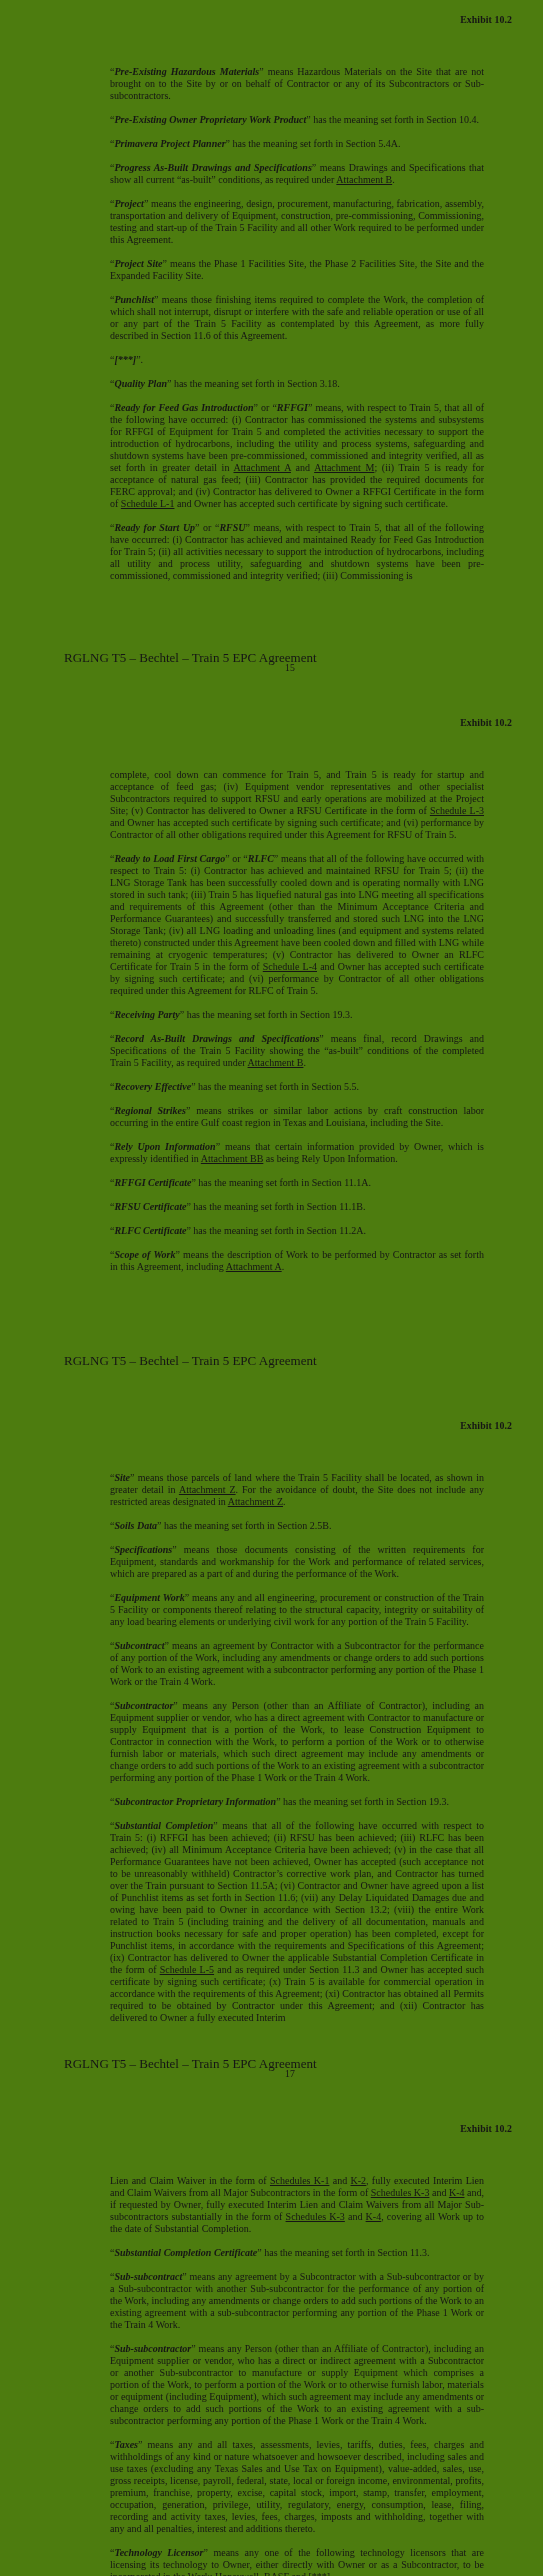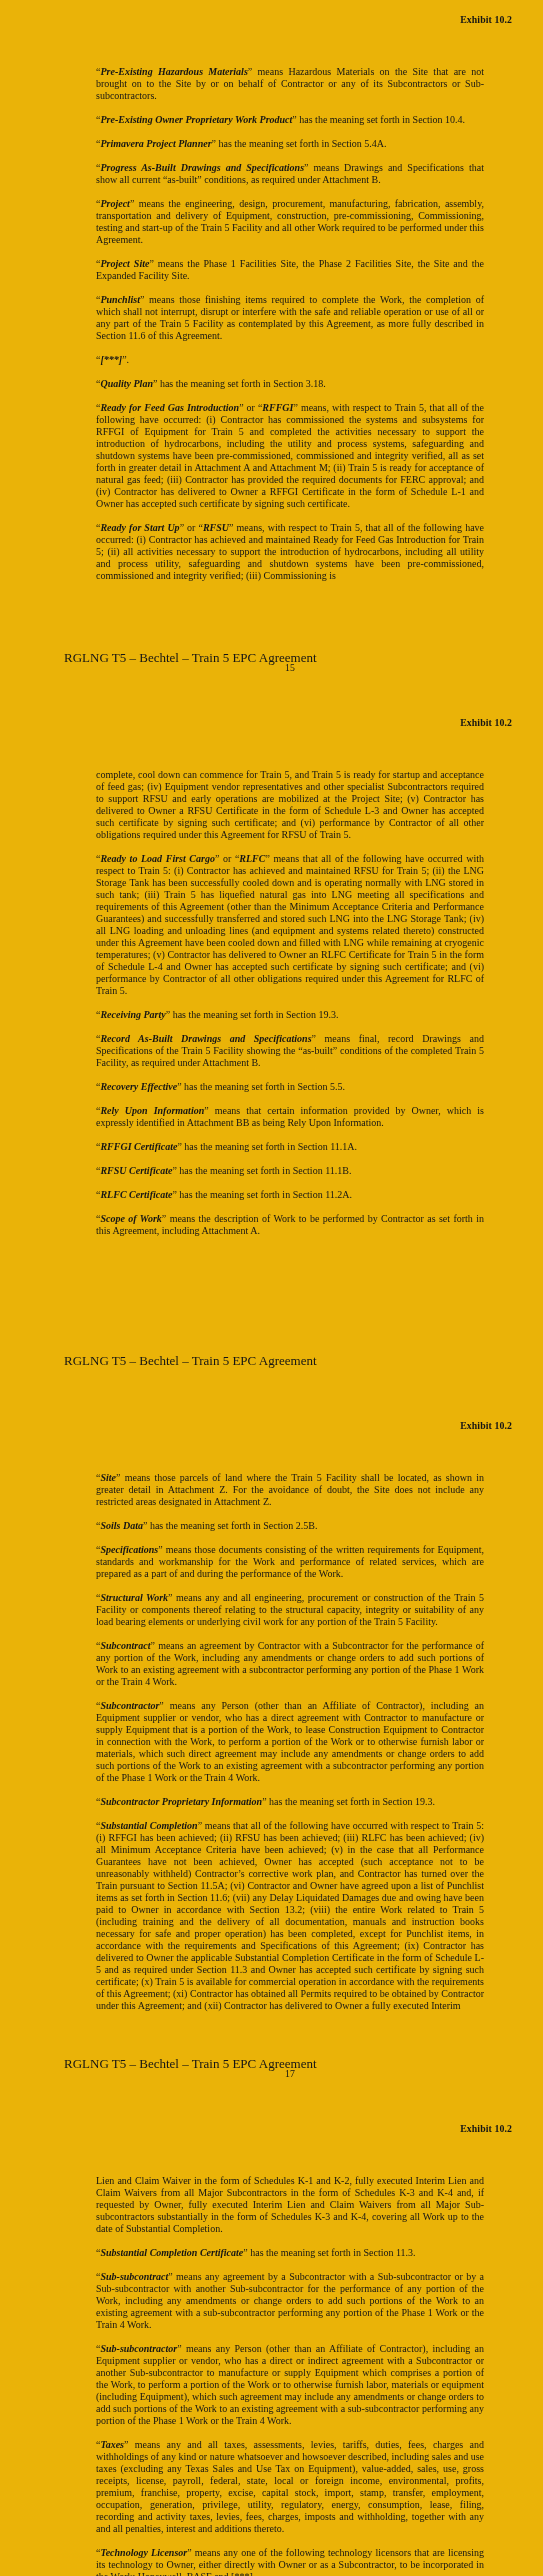--- a/index.html
+++ b/index.html
@@ -7,42 +7,42 @@
     width: 544px;
     font-family: "Liberation Serif", "DejaVu Serif", serif;
     color: #151515;
   }
   .doc { width: 544px; }
   .page {
     position: relative;
     width: 544px;
     height: 703px;
     overflow: hidden;
-    background: #eab308;
+    background: #4d7c0f;
   }
   .page-header {
     position: absolute;
     top: 14px;
     right: 32px;
     font-size: 9.8px;
     font-weight: 700;
     letter-spacing: 0.1px;
   }
   .page-body {
     position: absolute;
     top: 66px;
     left: 96px;
     width: 388px;
     font-size: 10px;
     line-height: 12px;
     text-align: justify;
   }
-  .para { margin: 0 0 12px 0; }
+  .para { margin: 0 0 12px 14px; }
   .term { font-weight: 700; font-style: italic; }
-  .uline { }
+  .uline { text-decoration: underline; }
   .plain { }
   .page-footer {
     position: absolute;
     top: 650px;
     left: 64px;
     font-size: 13px;
   }
   .page-number {
     position: absolute;
     top: 662px;
@@ -77,36 +77,37 @@
   </section>
 
   <section class="page">
     <div class="page-header">Exhibit 10.2</div>
     <div class="page-body">
         <p class="para"><span class="plain">complete, cool down can commence for Train 5, and Train 5 is ready for startup and acceptance of feed gas; (iv) Equipment vendor representatives and other specialist Subcontractors required to support RFSU and early operations are mobilized at the Project Site; (v) Contractor has delivered to Owner a RFSU Certificate in the form of </span><span class="uline">Schedule L-3</span><span class="plain"> and Owner has accepted such certificate by signing such certificate; and (vi) performance by Contractor of all other obligations required under this Agreement for RFSU of Train 5.</span></p>
         <p class="para"><span class="plain">“</span><span class="term">Ready to Load First Cargo</span><span class="plain">” or “</span><span class="term">RLFC</span><span class="plain">” means that all of the following have occurred with respect to Train 5: (i) Contractor has achieved and maintained RFSU for Train 5; (ii) the LNG Storage Tank has been successfully cooled down and is operating normally with LNG stored in such tank; (iii) Train 5 has liquefied natural gas into LNG meeting all specifications and requirements of this Agreement (other than the Minimum Acceptance Criteria and Performance Guarantees) and successfully transferred and stored such LNG into the LNG Storage Tank; (iv) all LNG loading and unloading lines (and equipment and systems related thereto) constructed under this Agreement have been cooled down and filled with LNG while remaining at cryogenic temperatures; (v) Contractor has delivered to Owner an RLFC Certificate for Train 5 in the form of </span><span class="uline">Schedule L-4</span><span class="plain"> and Owner has accepted such certificate by signing such certificate; and (vi) performance by Contractor of all other obligations required under this Agreement for RLFC of Train 5.</span></p>
         <p class="para"><span class="plain">“</span><span class="term">Receiving Party</span><span class="plain">” has the meaning set forth in Section 19.3.</span></p>
         <p class="para"><span class="plain">“</span><span class="term">Record As-Built Drawings and Specifications</span><span class="plain">” means final, record Drawings and Specifications of the Train 5 Facility showing the “as-built” conditions of the completed Train 5 Facility, as required under </span><span class="uline">Attachment B</span><span class="plain">.</span></p>
         <p class="para"><span class="plain">“</span><span class="term">Recovery Effective</span><span class="plain">” has the meaning set forth in Section 5.5.</span></p>
+        <p class="para"><span class="plain">“</span><span class="term">Regional Strikes</span><span class="plain">” means strikes or similar labor actions by craft construction labor occurring in the entire Gulf coast region in Texas and Louisiana, including the Site.</span></p>
         <p class="para"><span class="plain">“</span><span class="term">Rely Upon Information</span><span class="plain">” means that certain information provided by Owner, which is expressly identified in </span><span class="uline">Attachment BB</span><span class="plain"> as being Rely Upon Information.</span></p>
         <p class="para"><span class="plain">“</span><span class="term">RFFGI Certificate</span><span class="plain">” has the meaning set forth in Section 11.1A.</span></p>
         <p class="para"><span class="plain">“</span><span class="term">RFSU Certificate</span><span class="plain">” has the meaning set forth in Section 11.1B.</span></p>
         <p class="para"><span class="plain">“</span><span class="term">RLFC Certificate</span><span class="plain">” has the meaning set forth in Section 11.2A.</span></p>
         <p class="para"><span class="plain">“</span><span class="term">Scope of Work</span><span class="plain">” means the description of Work to be performed by Contractor as set forth in this Agreement, including </span><span class="uline">Attachment A</span><span class="plain">.</span></p>
       </div>
     <div class="page-footer">RGLNG T5 – Bechtel – Train 5 EPC Agreement</div>
   </section>
 
   <section class="page">
     <div class="page-header">Exhibit 10.2</div>
     <div class="page-body">
         <p class="para"><span class="plain">“</span><span class="term">Site</span><span class="plain">” means those parcels of land where the Train 5 Facility shall be located, as shown in greater detail in </span><span class="uline">Attachment Z</span><span class="plain">.  For the avoidance of doubt, the Site does not include any restricted areas designated in </span><span class="uline">Attachment Z</span><span class="plain">.</span></p>
         <p class="para"><span class="plain">“</span><span class="term">Soils Data</span><span class="plain">” has the meaning set forth in Section 2.5B.</span></p>
         <p class="para"><span class="plain">“</span><span class="term">Specifications</span><span class="plain">” means those documents consisting of the written requirements for Equipment, standards and workmanship for the Work and performance of related services, which are prepared as a part of and during the performance of the Work.</span></p>
-        <p class="para"><span class="plain">“</span><span class="term">Structural Work</span><span class="plain">” means any and all engineering, procurement or construction of the Train 5 Facility or components thereof relating to the structural capacity, integrity or suitability of any load bearing elements or underlying civil work for any portion of the Train 5 Facility.</span></p>
+        <p class="para"><span class="plain">“</span><span class="term">Equipment Work</span><span class="plain">” means any and all engineering, procurement or construction of the Train 5 Facility or components thereof relating to the structural capacity, integrity or suitability of any load bearing elements or underlying civil work for any portion of the Train 5 Facility.</span></p>
         <p class="para"><span class="plain">“</span><span class="term">Subcontract</span><span class="plain">” means an agreement by Contractor with a Subcontractor for the performance of any portion of the Work, including any amendments or change orders to add such portions of Work to an existing agreement with a subcontractor performing any portion of the Phase 1 Work or the Train 4 Work.</span></p>
         <p class="para"><span class="plain">“</span><span class="term">Subcontractor</span><span class="plain">” means any Person (other than an Affiliate of Contractor), including an Equipment supplier or vendor, who has a direct agreement with Contractor to manufacture or supply Equipment that is a portion of the Work, to lease Construction Equipment to Contractor in connection with the Work, to perform a portion of the Work or to otherwise furnish labor or materials, which such direct agreement may include any amendments or change orders to add such portions of the Work to an existing agreement with a subcontractor performing any portion of the Phase 1 Work or the Train 4 Work.</span></p>
         <p class="para"><span class="plain">“</span><span class="term">Subcontractor Proprietary Information</span><span class="plain">” has the meaning set forth in Section 19.3.</span></p>
         <p class="para"><span class="plain">“</span><span class="term">Substantial Completion</span><span class="plain">” means that all of the following have occurred with respect to Train 5: (i) RFFGI has been achieved; (ii) RFSU has been achieved; (iii) RLFC has been achieved; (iv) all Minimum Acceptance Criteria have been achieved; (v) in the case that all Performance Guarantees have not been achieved, Owner has accepted (such acceptance not to be unreasonably withheld) Contractor’s corrective work plan, and Contractor has turned over the Train pursuant to Section 11.5A; (vi) Contractor and Owner have agreed upon a list of Punchlist items as set forth in Section 11.6; (vii) any Delay Liquidated Damages due and owing have been paid to Owner in accordance with Section 13.2; (viii) the entire Work related to Train 5 (including training and the delivery of all documentation, manuals and instruction books necessary for safe and proper operation) has been completed, except for Punchlist items, in accordance with the requirements and Specifications of this Agreement; (ix)  Contractor has delivered to Owner the applicable Substantial Completion Certificate in the form of </span><span class="uline">Schedule L-5</span><span class="plain"> and as required under Section 11.3 and Owner has accepted such certificate by signing such certificate; (x) Train 5 is available for commercial operation in accordance with the requirements of this Agreement; (xi) Contractor has obtained all Permits required to be obtained by Contractor under this Agreement; and (xii) Contractor has delivered to Owner a fully executed Interim</span></p>
       </div>
     <div class="page-footer">RGLNG T5 – Bechtel – Train 5 EPC Agreement</div>
     <div class="page-number">17</div>
   </section>
 
   <section class="page">

